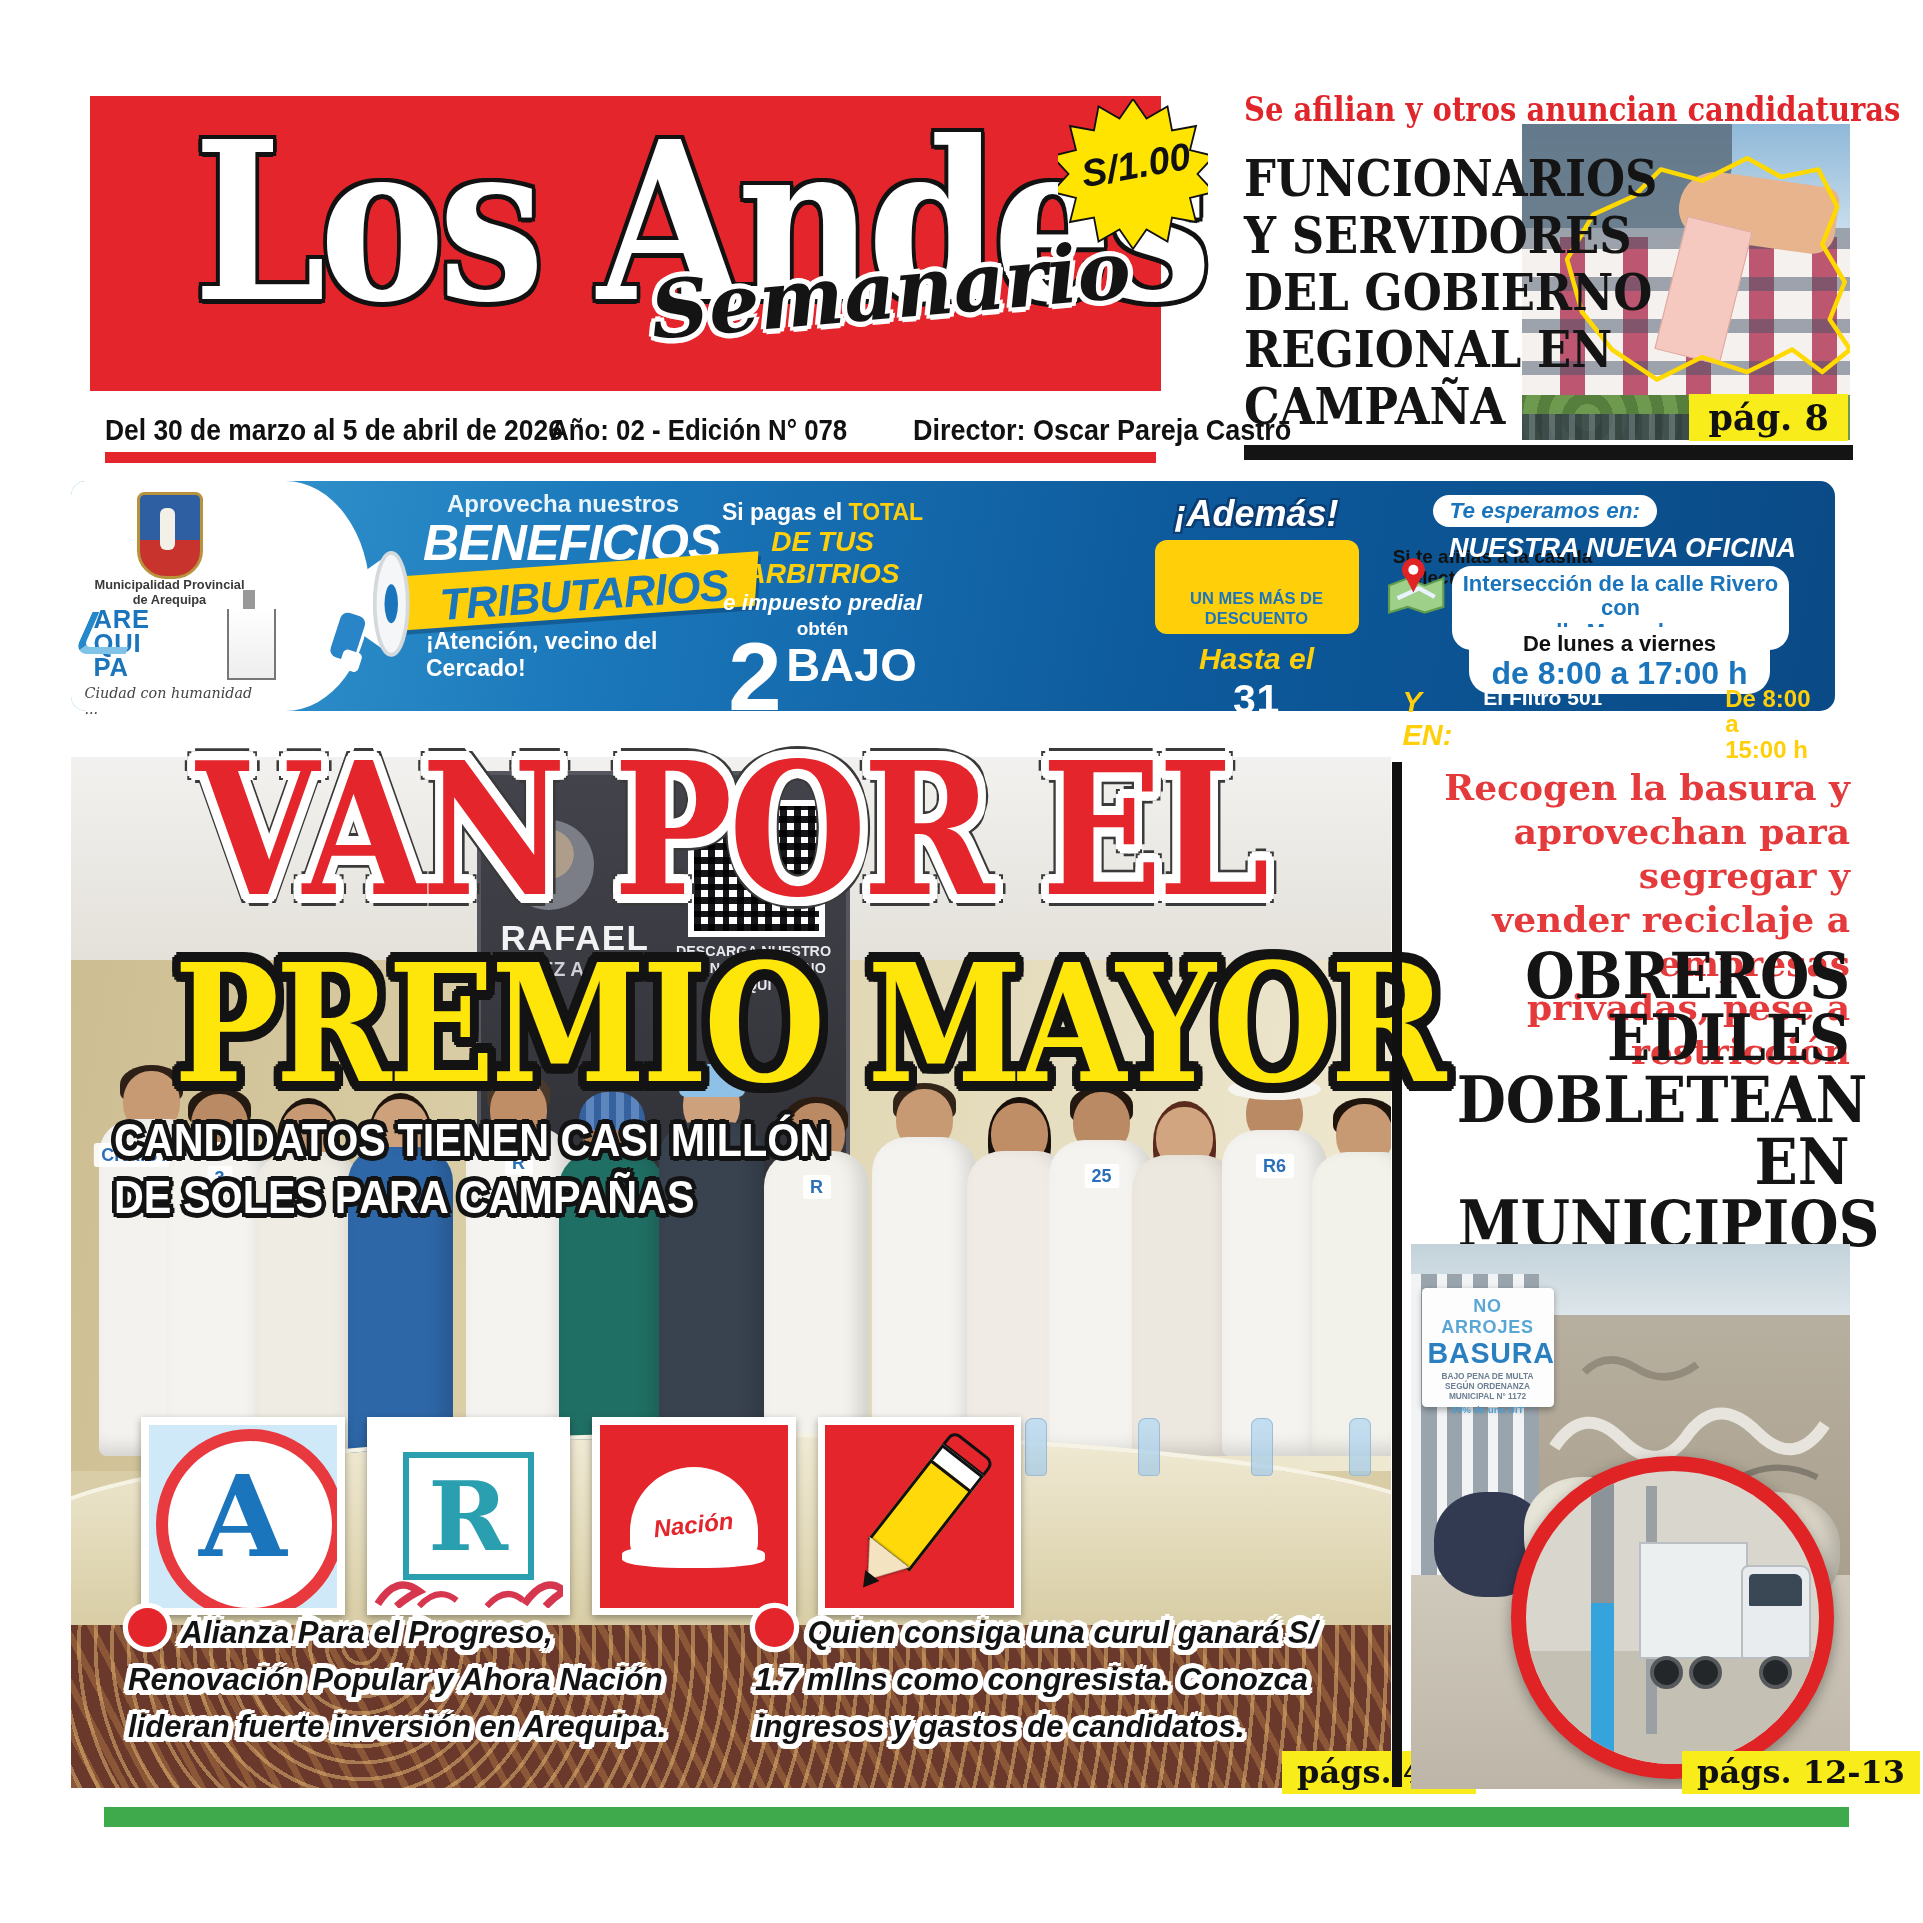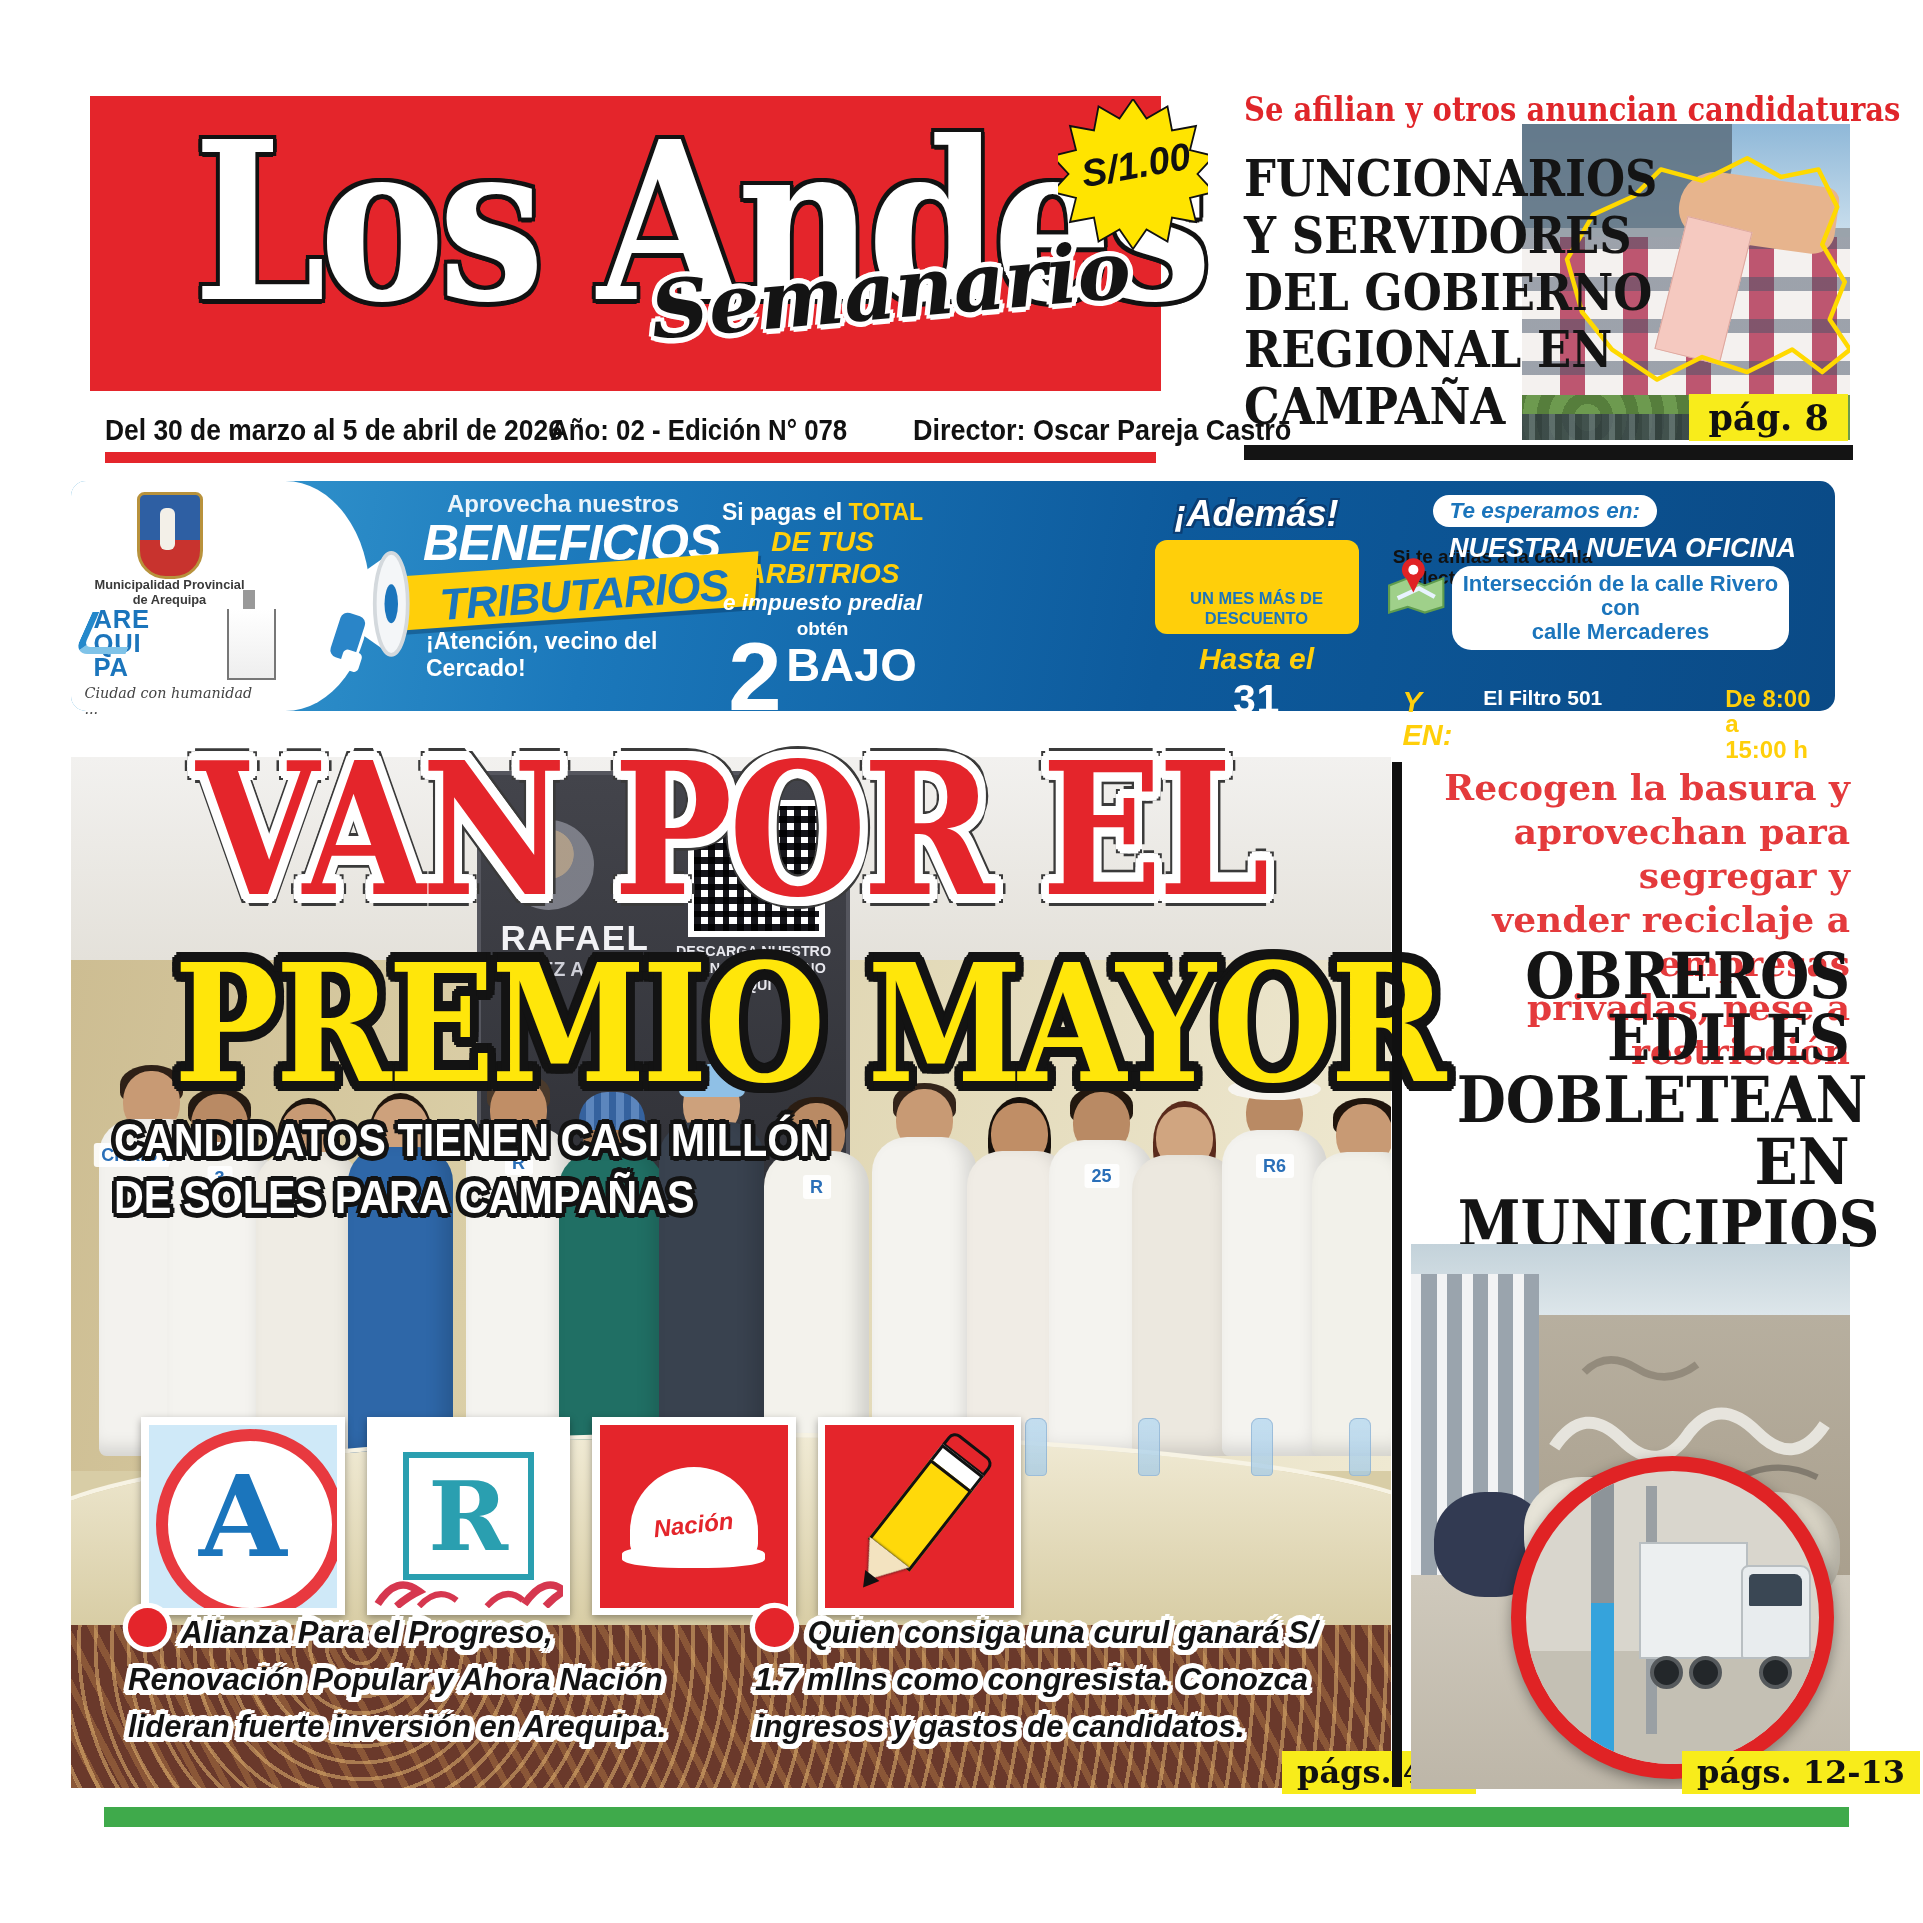--- a/index.html
+++ b/index.html
@@ -356,20 +356,24 @@
         <polygon points="8,44 34,34 58,44 84,34 84,74 58,82 34,74 8,82" fill="#9fd08a" stroke="#5f9c4e" stroke-width="3"></polygon>
         <path d="M20 62 L50 48 L72 60" stroke="#e8f3ff" stroke-width="6" fill="none"></path>
         <circle cx="42" cy="22" r="16" fill="#e02325"></circle>
         <polygon points="30,30 54,30 42,54" fill="#e02325"></polygon>
         <circle cx="42" cy="22" r="7" fill="#ffffff"></circle>
       </svg>
       <div class="abs ad-addr">
         <div>Intersección de la calle Rivero con</div>
           <div>calle Mercaderes</div>
       </div>
+      <div class="abs ad-hours">
+        <div class="d">De lunes a viernes</div>
+        <div class="h">de 8:00 a 17:00 h</div>
+      </div>
       <div class="abs ad-alt">
         <div class="ad-yen">Y EN:</div>
         <div class="ad-alt-ad">
             <div>El Filtro 501 Municipalidad</div>
             <div>de Arequipa</div>
           </div>
         <div class="ad-alt-h">
             <div>De 8:00 a</div>
             <div>15:00 h</div>
           </div>
@@ -561,20 +565,26 @@
 
   <div class="abs rs-photo">
     <div class="abs rp-sky"></div>
     <div class="abs rp-wall"></div>
     <svg class="abs" style="left:128px;top:83px;" width="301" height="248" viewBox="0 0 400 330">
       <path d="M20 160 Q60 100 110 150 T200 140 Q240 90 290 140 T380 130" fill="none" stroke="#f0efe9" stroke-width="16" opacity=".85"></path>
       <path d="M40 220 Q90 180 140 215 T250 210 T370 200" fill="none" stroke="#6f6a60" stroke-width="8" opacity=".7"></path>
       <path d="M60 60 Q90 30 130 55 T210 50" fill="none" stroke="#7d7468" stroke-width="10" opacity=".6"></path>
     </svg>
     <div class="abs rp-gate"></div>
+    <div class="abs rp-sign">
+      <div class="s1">NO ARROJES</div>
+      <div class="s2">BASURA</div>
+      <div class="s3">BAJO PENA DE MULTA SEGÚN ORDENANZA MUNICIPAL N° 1172</div>
+      <div class="s4">30% de una UIT</div>
+    </div>
     <div class="abs rp-ground"></div>
     <div class="abs bag" style="left:22.5px;top:248px;width:113px;height:105px;background:#323a52;"></div>
     <div class="abs bag" style="left:113px;top:233px;width:128px;height:113px;background:#e7e4d8;box-shadow:inset -10.5px -7.5px 18px rgba(0,0,0,.18);"></div>
     <div class="abs bag" style="left:286px;top:248px;width:143px;height:120px;background:#ddd8c9;box-shadow:inset -10.5px -7.5px 18px rgba(0,0,0,.2);"></div>
     <div class="abs" style="left:225px;top:225px;width:53px;height:90px;background:#2d4566;border-radius:22.5px 22.5px 6px 6px;"></div>
     <div class="abs rp-circle">
       <div class="rp-street"></div>
       <div class="rp-pole2"></div>
       <div class="truck">
         <div class="box"></div>

